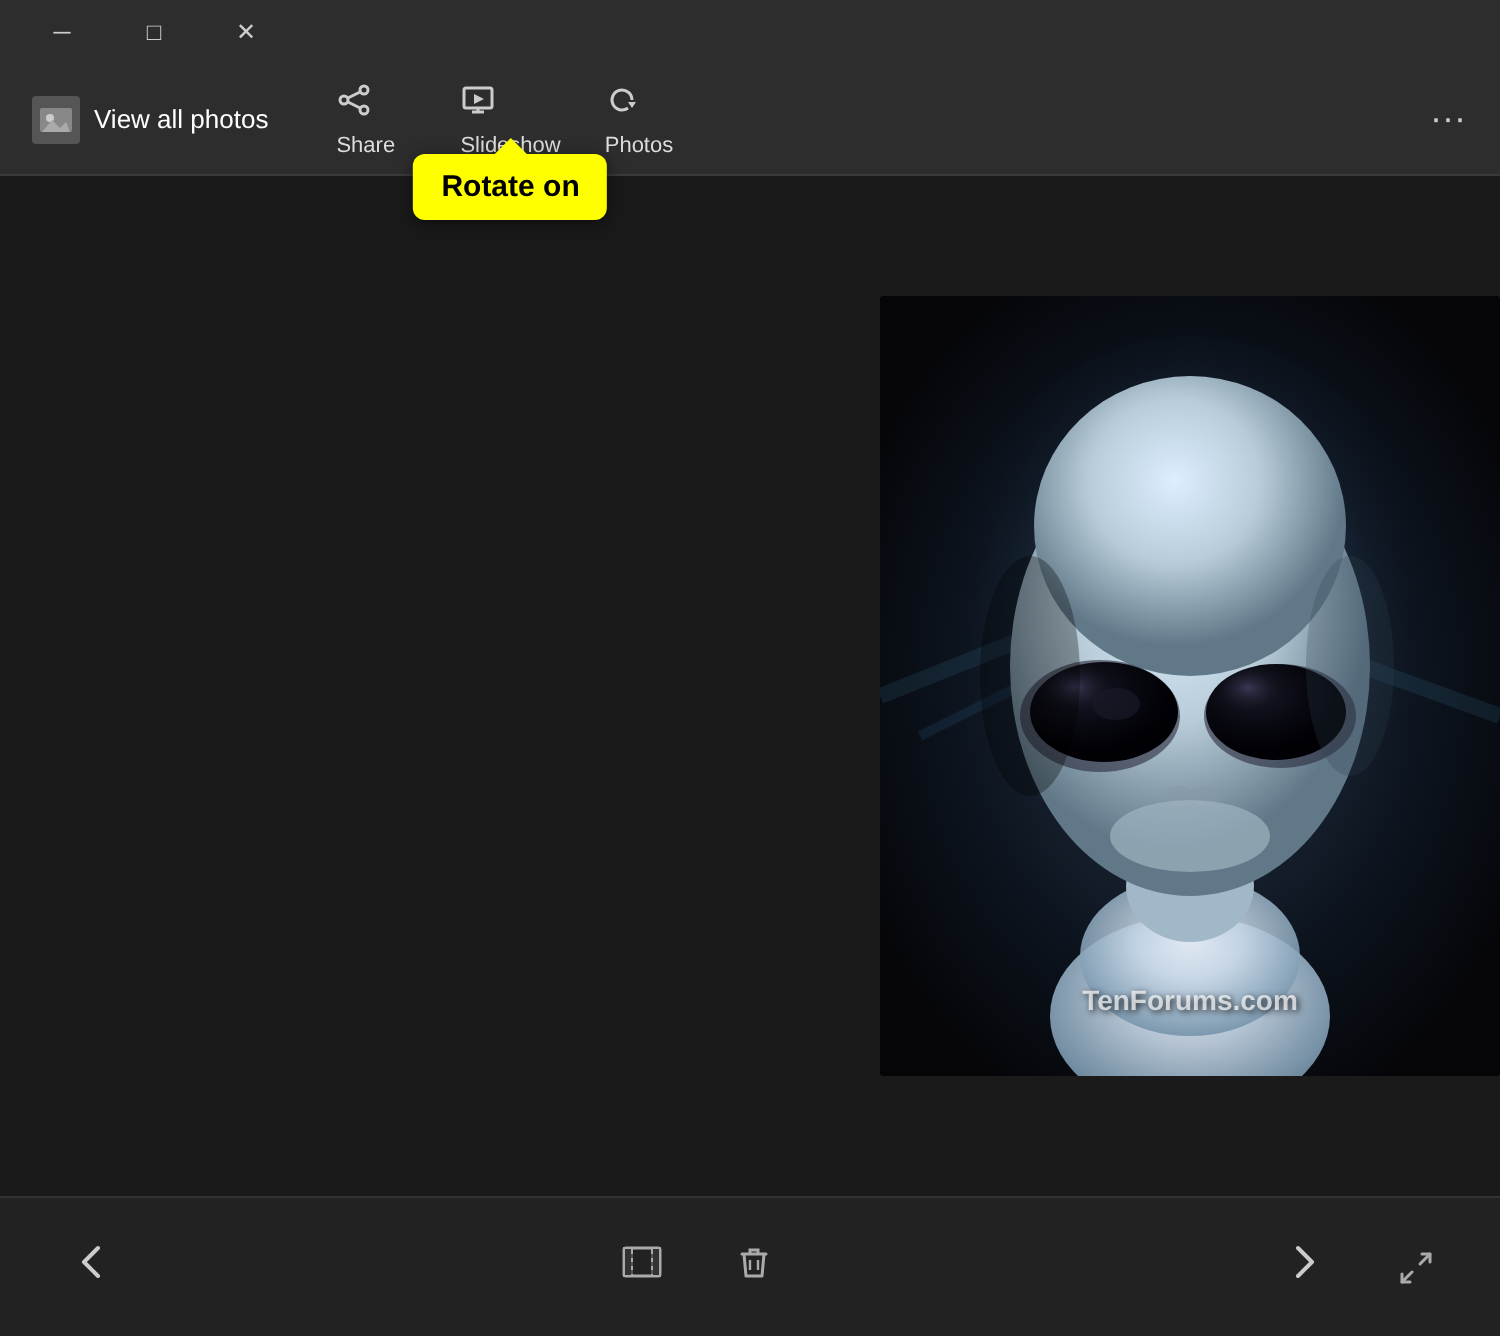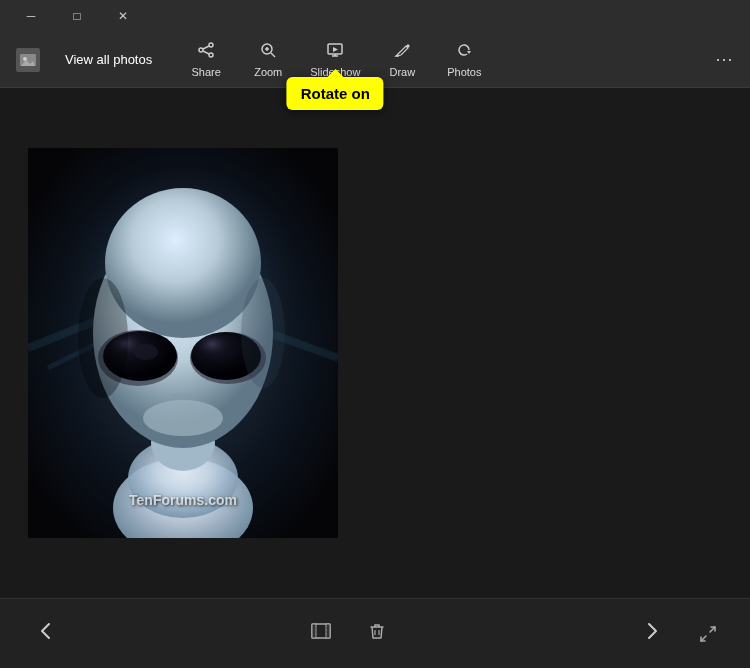--- a/index.html
+++ b/index.html
@@ -60,21 +60,21 @@
     .toolbar-left {
       display: flex;
       align-items: center;
       gap: 8px;
       margin-right: 12px;
     }
 
     .view-all-photos {
       display: flex;
       align-items: center;
-      gap: 25px;
+      gap: 7px;
       color: #fff;
       cursor: pointer;
       padding: 4px 8px;
       border-radius: 4px;
     }
 
     .photos-icon {
       width: 24px;
       height: 24px;
       background: #555;
@@ -88,21 +88,21 @@
     .toolbar-actions {
       display: flex;
       align-items: center;
       gap: 2px;
       flex: 1;
     }
 
     .toolbar-btn {
       display: flex;
       flex-direction: column;
-      align-items: center;
+      align-items: flex-start;
       gap: 3px;
       padding: 6px 10px;
       border-radius: 4px;
       cursor: pointer;
       color: #ddd;
       font-size: 11px;
       background: transparent;
       border: none;
       min-width: 60px;
     }
@@ -153,23 +153,22 @@
       border-right: 8px solid transparent;
       border-bottom: 8px solid #ffff00;
     }
 
     
     .main-content {
       background: #1a1a1a;
       height: calc(668px - 32px - 56px - 70px);
       display: flex;
       align-items: center;
-      justify-content: flex-start;
+      justify-content: flex-end;
       position: relative;
-      padding-left: 28px;
     }
 
     .photo-container {
       width: 310px;
       height: 390px;
       position: relative;
       overflow: hidden;
       border-radius: 2px;
     }
 
@@ -306,59 +305,38 @@
           <circle cx="14" cy="4" r="2" stroke="#ccc" stroke-width="1.5"></circle>
           <circle cx="4" cy="9" r="2" stroke="#ccc" stroke-width="1.5"></circle>
           <circle cx="14" cy="14" r="2" stroke="#ccc" stroke-width="1.5"></circle>
           <line x1="6" y1="8" x2="12" y2="5" stroke="#ccc" stroke-width="1.5"></line>
           <line x1="6" y1="10" x2="12" y2="13" stroke="#ccc" stroke-width="1.5"></line>
         </svg>
       </span>
       <span>Share</span>
     </button>
 
-    <button class="toolbar-btn">
-      <span class="btn-icon">
-        <svg width="18" height="18" viewBox="0 0 18 18" fill="none">
-          <circle cx="8" cy="8" r="5" stroke="#ccc" stroke-width="1.5"></circle>
-          <line x1="12" y1="12" x2="16" y2="16" stroke="#ccc" stroke-width="1.5"></line>
-          <line x1="6" y1="8" x2="10" y2="8" stroke="#ccc" stroke-width="1.5"></line>
-          <line x1="8" y1="6" x2="8" y2="10" stroke="#ccc" stroke-width="1.5"></line>
-        </svg>
-      </span>
-      <span>Zoom</span>
-    </button>
 
     <div class="slideshow-wrapper">
       <button class="toolbar-btn">
         <span class="btn-icon">
           <svg width="18" height="18" viewBox="0 0 18 18" fill="none">
             <rect x="2" y="3" width="14" height="10" rx="1" stroke="#ccc" stroke-width="1.5"></rect>
             <line x1="6" y1="15" x2="12" y2="15" stroke="#ccc" stroke-width="1.5"></line>
             <line x1="9" y1="13" x2="9" y2="15" stroke="#ccc" stroke-width="1.5"></line>
             <polygon points="7,6 12,8.5 7,11" fill="#ccc"></polygon>
           </svg>
         </span>
         <span>Slideshow</span>
       </button>
       <div class="click-on-tooltip">
         <span>Rotate on</span>
       </div>
     </div>
 
-    <button class="toolbar-btn">
-      <span class="btn-icon">
-        <svg width="18" height="18" viewBox="0 0 18 18" fill="none">
-          <path d="M3 15 L6 12 L13 5 L15 7 L8 14 Z" stroke="#ccc" stroke-width="1.2" fill="none"></path>
-          <path d="M13 5 L15 3 L17 5 L15 7 Z" fill="#ccc"></path>
-          <line x1="3" y1="15" x2="6" y2="15" stroke="#ccc" stroke-width="1.5"></line>
-        </svg>
-      </span>
-      <span>Draw</span>
-    </button>
 
 
     <button class="toolbar-btn">
       <span class="btn-icon">
         <svg width="18" height="18" viewBox="0 0 18 18" fill="none">
           <path d="M14 9 A5 5 0 1 0 12 13" stroke="#ccc" stroke-width="1.5" fill="none"></path>
           <polygon points="12,10 14,13 16,10" fill="#ccc"></polygon>
         </svg>
       </span>
       <span>Photos</span>

